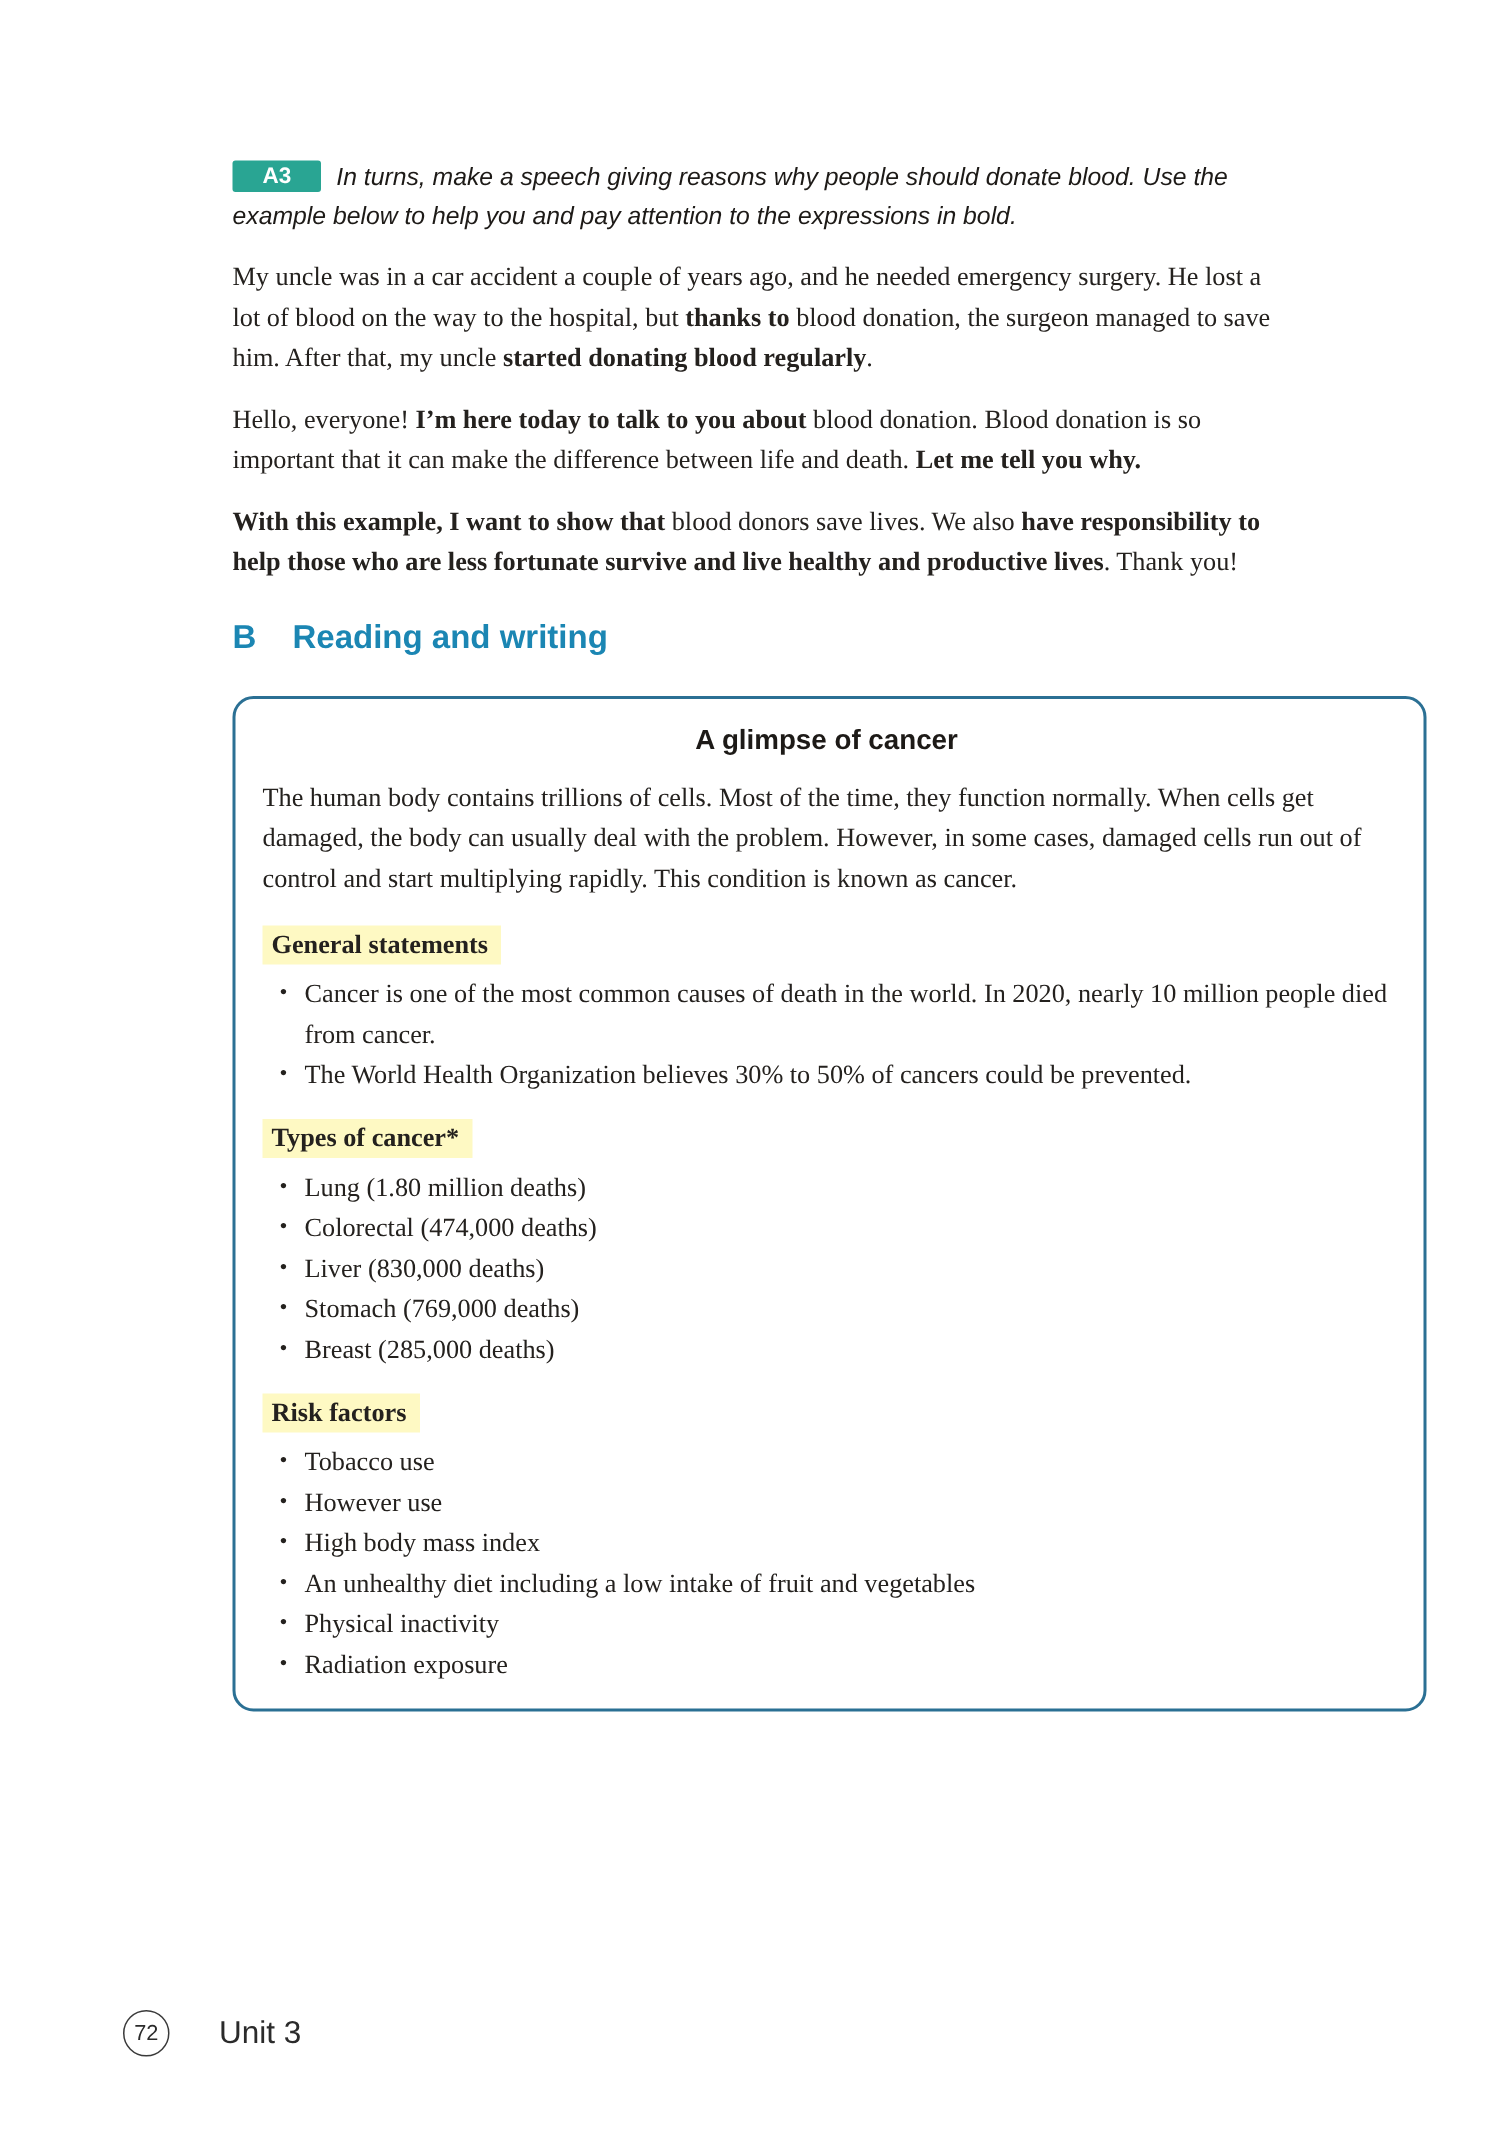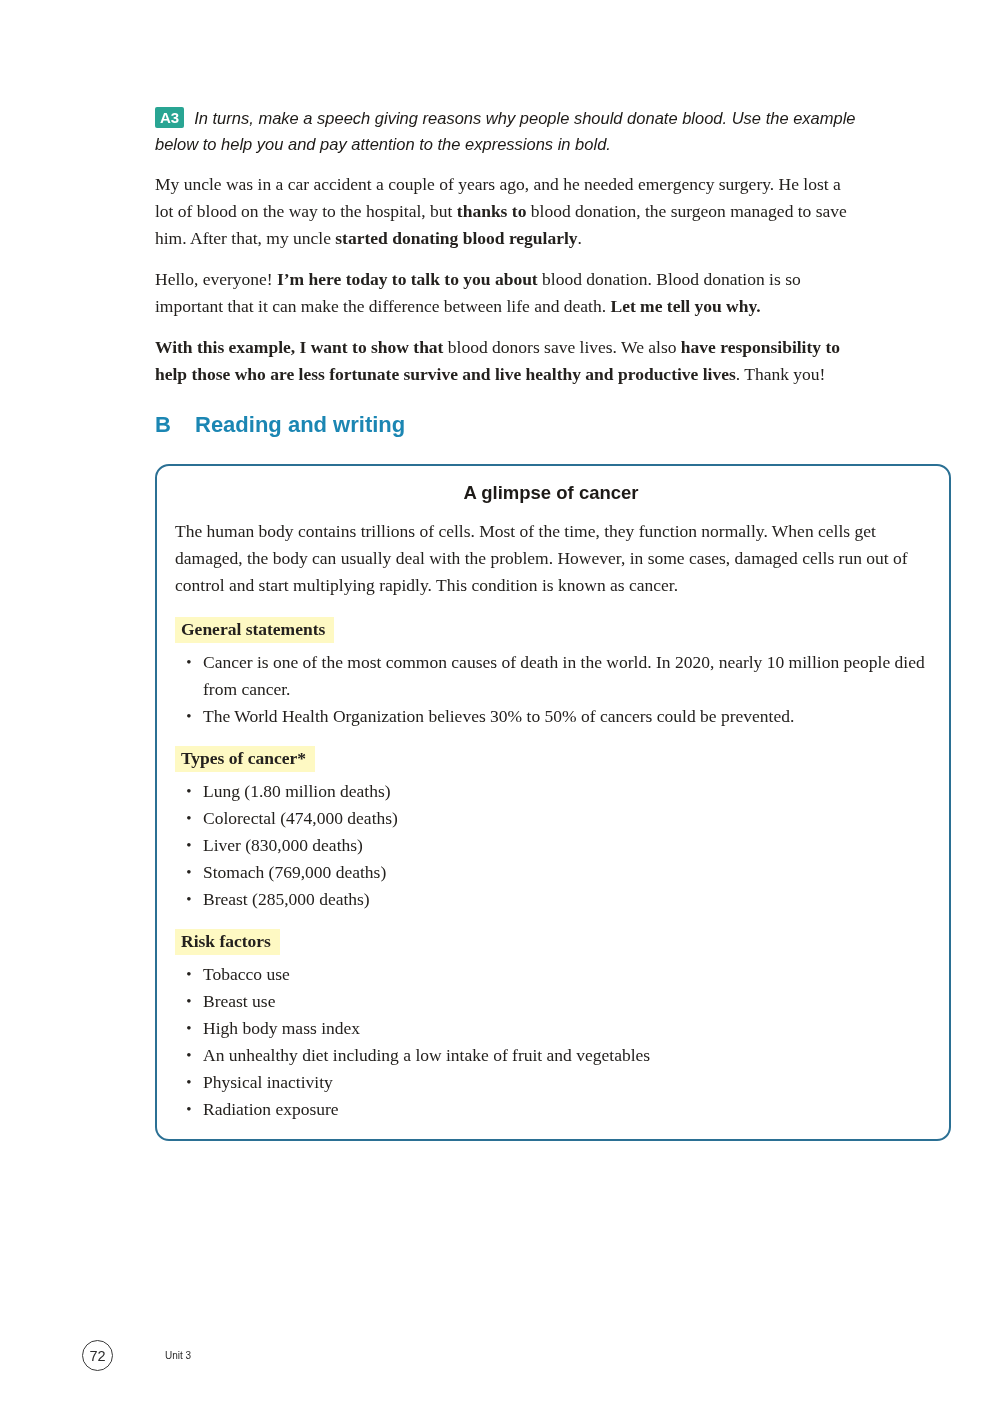--- a/index.html
+++ b/index.html
@@ -22,21 +22,21 @@
   
   .badge {
     display: inline-block;
     background: #29a593;
     color: #ffffff;
     font-family: "Liberation Sans", sans-serif;
     font-weight: bold;
     font-style: normal;
     font-size: 15px;
     line-height: 21px;
-    padding: 0 5px;
+    padding: 0 20px;
     border-radius: 2px;
     margin-right: 10px;
     vertical-align: 1px;
   }
 
   
   .instruction {
     font-family: "Liberation Sans", sans-serif;
     font-style: italic;
     font-size: 16.5px;
@@ -121,22 +121,22 @@
     height: 31px;
     border: 1.5px solid #3a3a3a;
     border-radius: 50%;
     display: flex;
     align-items: center;
     justify-content: center;
     font-size: 14.5px;
     color: #2b2b2b;
   }
   .unit-label {
-    margin-left: 52px;
-    font-size: 10px;
+    margin-left: 33px;
+    font-size: 21px;
     color: #2b2b2b;
   }
 </style>
 </head>
 <body>
 
 <div class="content">
 
   <p class="instruction">
     <span class="badge">A3</span><span>In turns, make a speech giving reasons why people should donate blood. Use the example below to help you and pay attention to the expressions in bold.</span>
@@ -178,21 +178,21 @@
             <span class="bullet-text">Stomach (769,000 deaths)</span>
           </div><div class="bullet-row">
             <span class="bullet-dot">•</span>
             <span class="bullet-text">Breast (285,000 deaths)</span>
           </div></div>
         <div class="leaflet-section"><div class="section-label">Risk factors</div><div class="bullet-row">
             <span class="bullet-dot">•</span>
             <span class="bullet-text">Tobacco use</span>
           </div><div class="bullet-row">
             <span class="bullet-dot">•</span>
-            <span class="bullet-text">Breast use</span>
+            <span class="bullet-text">However use</span>
           </div><div class="bullet-row">
             <span class="bullet-dot">•</span>
             <span class="bullet-text">High body mass index</span>
           </div><div class="bullet-row">
             <span class="bullet-dot">•</span>
             <span class="bullet-text">An unhealthy diet including a low intake of fruit and vegetables</span>
           </div><div class="bullet-row">
             <span class="bullet-dot">•</span>
             <span class="bullet-text">Physical inactivity</span>
           </div><div class="bullet-row">

